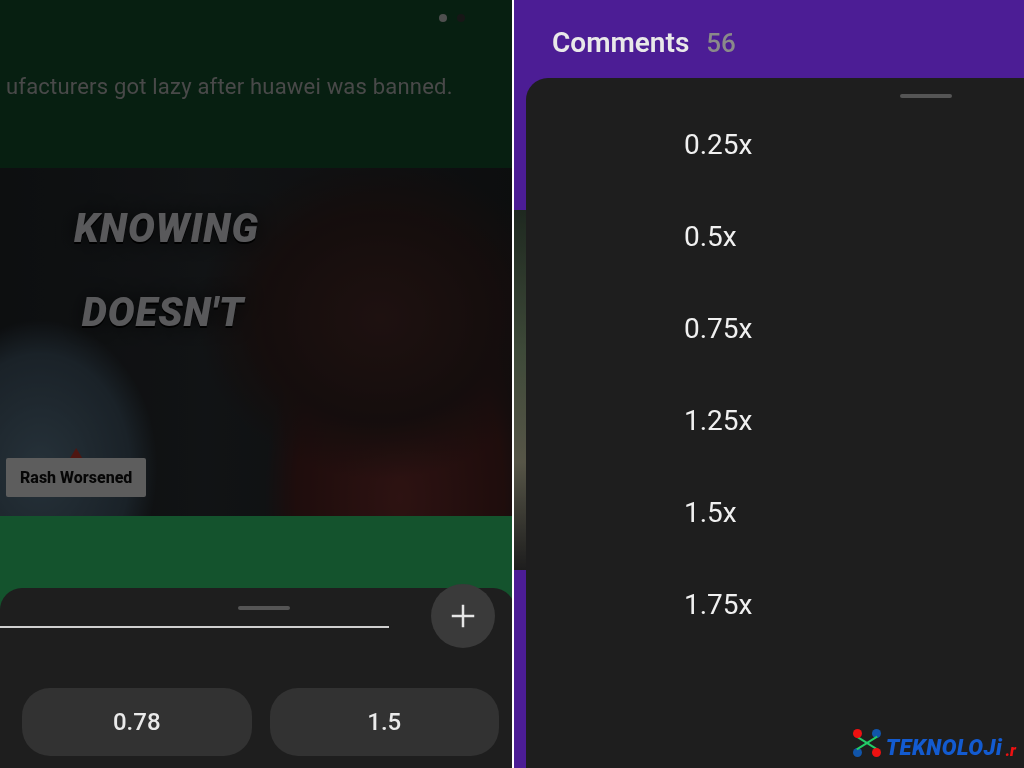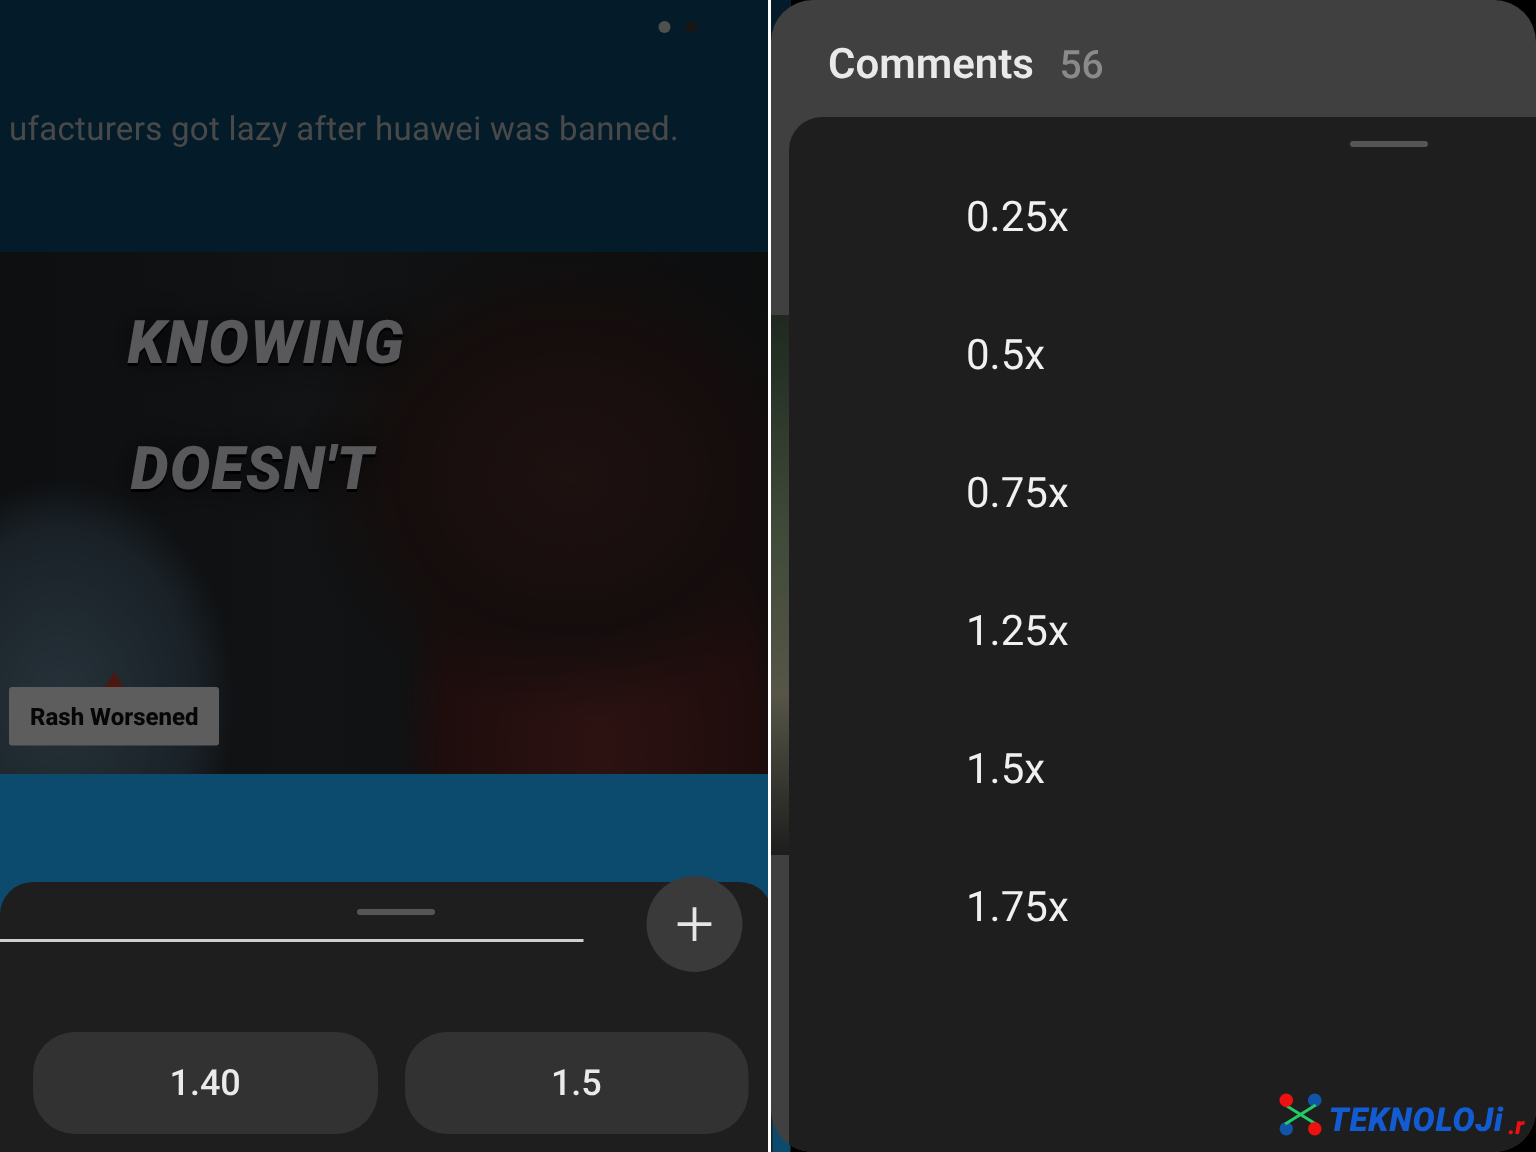--- a/index.html
+++ b/index.html
@@ -1,22 +1,22 @@
 <!DOCTYPE html>
 <html><head>
 <meta charset="utf-8">
 <style>
   * { margin:0; padding:0; box-sizing:border-box; font-family: Roboto, "Helvetica Neue", Arial, sans-serif; -webkit-font-smoothing:antialiased; }
   html,body { width:1024px; height:768px; background:#000; overflow:hidden; }
 
   
   .stage { position:relative; width:1024px; height:768px; background:#000; }
   .pane  { position:absolute; top:0; height:768px; overflow:hidden; }
-  .left  { left:0;  width:527px;  background:#0c4a6e; }
-  .right { left:514px; width:510px; background:#404040;border-radius:28px; }
+  .left  { left:0;  width:527px;  background:#14532d; }
+  .right { left:514px; width:510px; background:#4c1d95; }
   .gap   { position:absolute; left:512px; top:0; width:2px; height:768px; background:#fff; }
 
   
   .dim-overlay { position:absolute; inset:0; background:rgba(0,0,0,.62); }
   .handle { width:52px; height:4px; border-radius:2px; background:#555; margin:10px auto 0; }
 
   
   .left .page-dots { position:absolute; top:14px; right:62px; display:flex; gap:10px; }
   .left .page-dots span { width:8px; height:8px; border-radius:50%; background:#3a3a3a; }
   .left .page-dots span.on { background:#cfcfcf; }
@@ -28,21 +28,21 @@
   .left .thumb .ph {
     position:absolute; inset:0;
     background:
       radial-gradient(260px 230px at 380px 150px, #6a3a36 0%, #4a2e2b 45%, rgba(0,0,0,0) 70%),
       radial-gradient(180px 310px at 400px 330px, #a03d3b 0%, #6d2a29 58%, rgba(0,0,0,0) 75%),
       radial-gradient(150px 190px at 40px 300px,  #7da8c6 0%, #56738a 60%, rgba(0,0,0,0) 78%),
       linear-gradient(90deg,#2c3338 0%, #3a4147 40%, #2a2f33 100%);
     filter:saturate(.9) brightness(.78);
   }
   .left .thumb .tt {
-    position:absolute; left:85px; top:40px; right:260px;
+    position:absolute; left:74px; top:40px; right:260px;
     color:#e9e9ef; font-weight:900; font-style:italic;
     font-size:40px; line-height:1.05; text-align:center;
     text-shadow:0 2px 0 #000, 0 0 18px rgba(0,0,0,.7);
     letter-spacing:1px;
   }
   .left .thumb .badge {
     position:absolute; left:6px; top:290px;
     background:#f4f4f4; color:#111; font-weight:800; font-size:16px;
     padding:10px 14px; border-radius:2px;
   }
@@ -89,21 +89,21 @@
   }
 
   .right .sheet {
     position:absolute; left:12px; right:0; top:78px; bottom:0;
     background:#1e1e1e; border-top-left-radius:22px; border-top-right-radius:0;
     padding:6px 0 0 0;
   }
   .right .sheet .handle { margin-left:auto; margin-right:72px; }
   .right .opt {
     display:flex; align-items:center; height:92px; padding-left:48px;
-    color:#f0f0f0; font-size:28px;
+    color:#f0f0f0; font-size:28px;margin-left:40px;
   }
   .right .opt .chk { width:56px; display:flex; align-items:center; }
   .right .opt .chk svg { width:30px; height:30px; stroke:#eaeaea; stroke-width:3; fill:none; }
   .right .opt .lbl { padding-left:14px; }
 
   
   .wm { position:absolute; right:8px; bottom:8px; display:flex; align-items:flex-end; gap:2px; }
   .wm .mark { width:34px; height:34px; position:relative; }
   .wm .mark span{ position:absolute; width:9px; height:9px; border-radius:50%; }
   .wm .mark .a{ background:#e11; left:3px;  top:3px; }
@@ -148,21 +148,21 @@
       <div class="slider">
         <div class="track"></div>
         <div class="plus">
           <svg viewBox="0 0 24 24">
             <line x1="12" y1="3" x2="12" y2="21"></line>
               <line x1="3" y1="12" x2="21" y2="12"></line>
           </svg>
         </div>
       </div>
       <div class="chips">
-        <div class="chip">1.40</div>
+        <div class="chip">0.78</div>
         <div class="chip">1.5</div>
       </div>
     </div>
   </div>
 
   <div class="gap"></div>
 
   <div class="pane right">
     <div class="comments-bar">
       <span>Comments</span>

